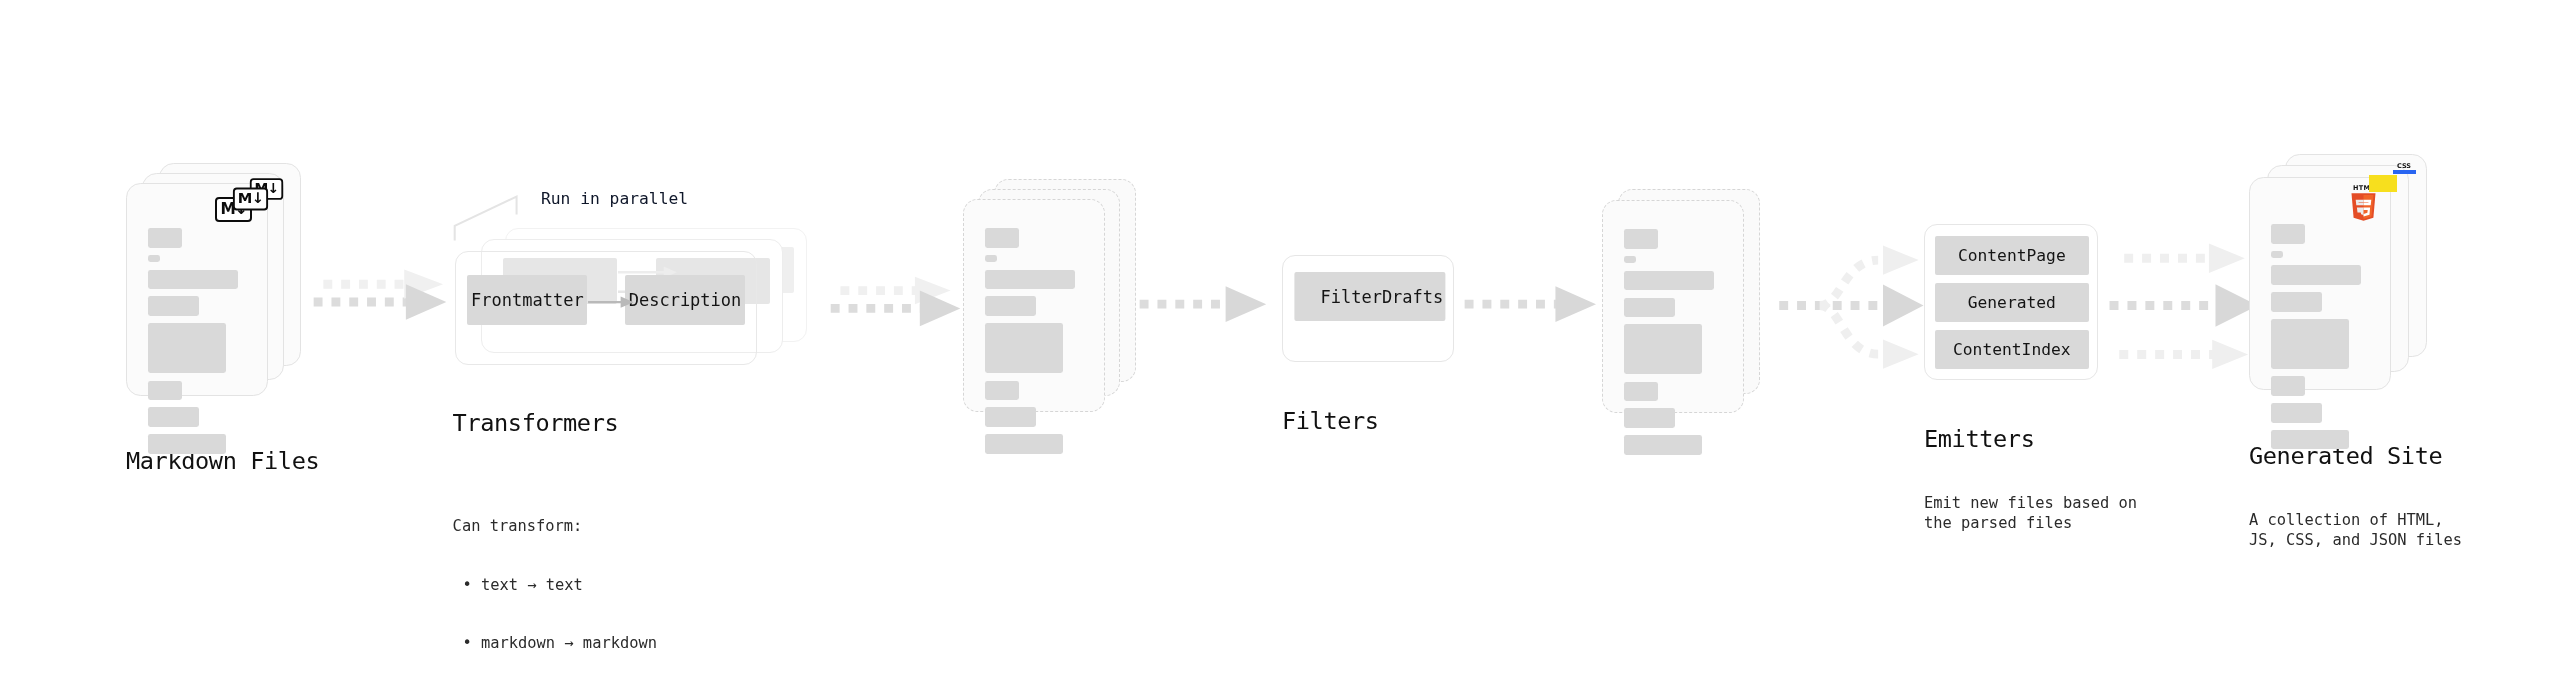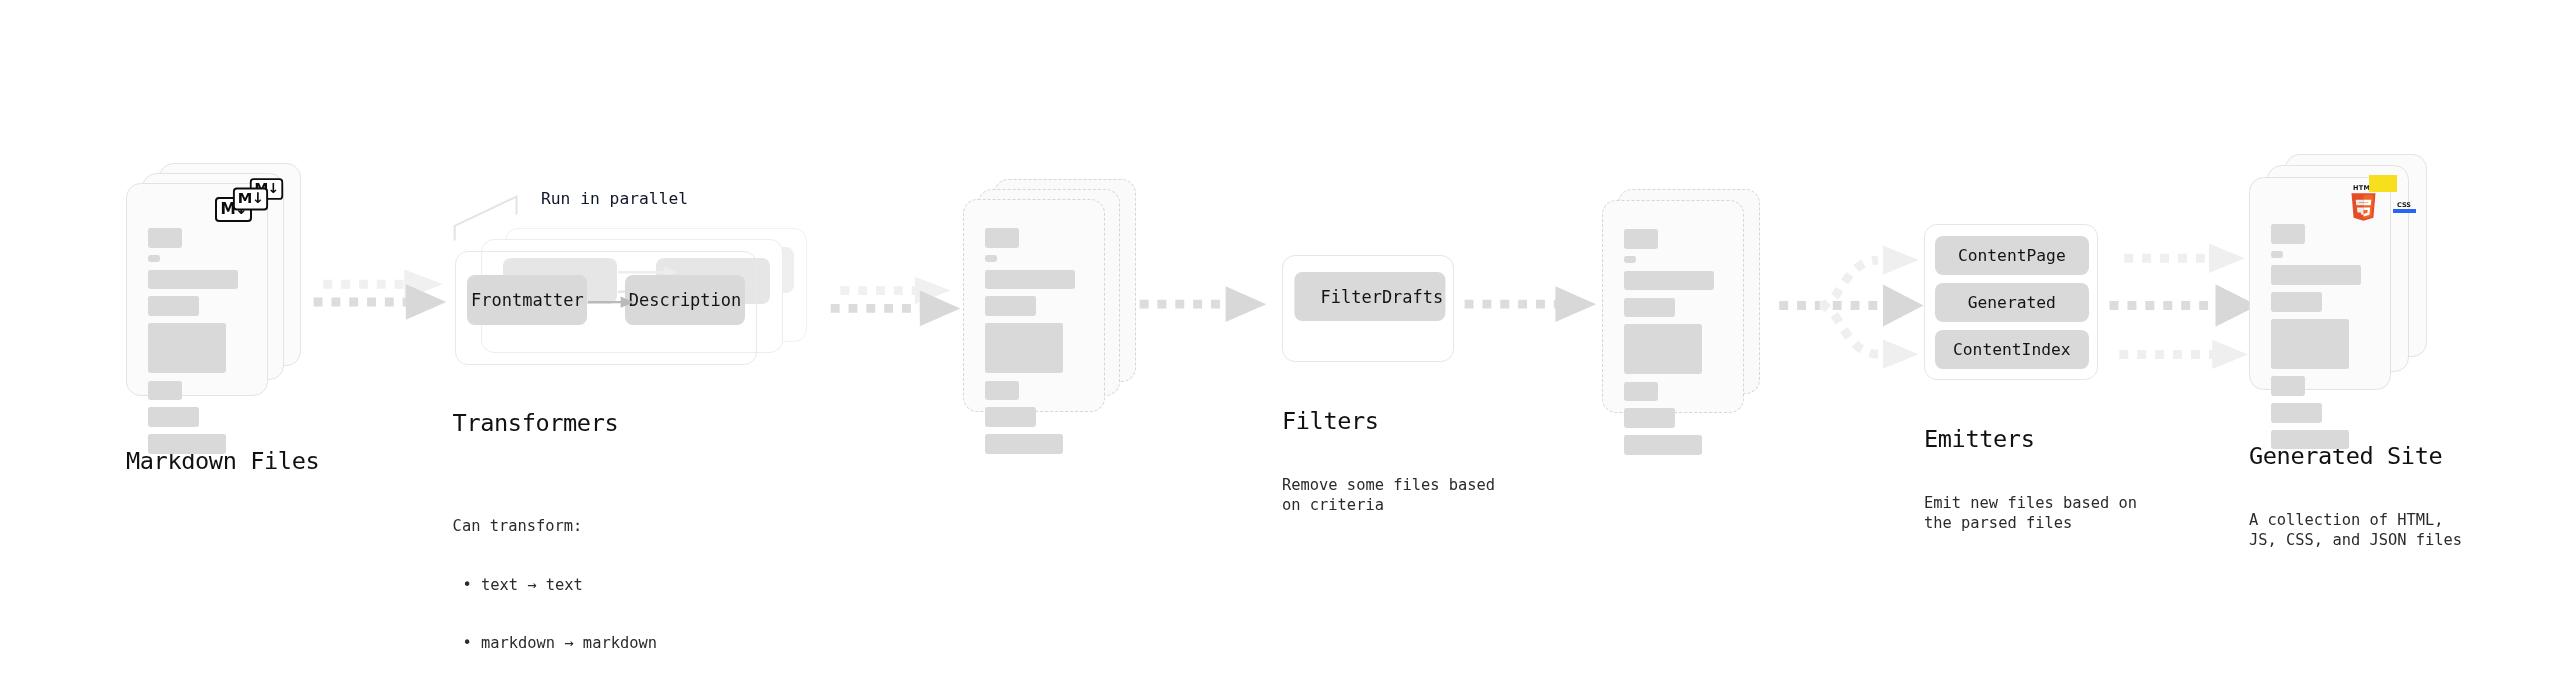--- a/index.html
+++ b/index.html
@@ -40,21 +40,21 @@
   .md-badge{
     width:37px;height:24.4px;box-sizing:border-box;
     border:2.4px solid #0c0c0c;border-radius:4.1px;background:#ffffff;
     display:flex;align-items:center;justify-content:center;
     font-family:"DejaVu Sans","Liberation Sans",sans-serif;
     font-weight:bold;font-size:15.4px;line-height:1;color:#0c0c0c;
     letter-spacing:-0.8px;
   }
   .css-badge{
     width:24.4px;height:16.3px;display:flex;flex-direction:column;
-    align-items:center;justify-content:flex-start;margin-top:39px;
+    align-items:center;justify-content:flex-start;
   }
   .css-badge .t{font-size:6.5px;font-weight:bold;color:#111;line-height:6.5px;
     font-family:"DejaVu Sans","Liberation Sans",sans-serif;}
   .css-badge .u{width:23px;height:3.3px;background:#2965f1;margin-top:0.8px;}
   .js-badge{
     width:28px;height:16.3px;background:#f7df1e;
     display:flex;align-items:flex-end;justify-content:flex-end;
   }
   .html5{
     width:32.5px;height:37px;position:relative;
@@ -76,21 +76,21 @@
 
   
   .groupbox{
     position:absolute;box-sizing:border-box;
     border:1.6px solid #e6e6e6;border-radius:13px;background:#ffffff;
   }
   .groupbox.g1{border-color:#f2f2f2;}
   .groupbox.g2{border-color:#ededed;}
   .pill{
     position:absolute;box-sizing:border-box;
-    background:#d9d9d9;border-radius:8px;
+    background:#d9d9d9;border-radius:2px;
     display:flex;align-items:center;justify-content:center;
     font-size:17px;color:#141414;letter-spacing:0px;white-space:nowrap;
   }
   .pill.f1{background:#efefef;color:transparent;}
   .pill.f2{background:#e6e6e6;color:transparent;}
 
   .parallel-label{
     position:absolute;font-size:16.3px;color:#0f172a;white-space:nowrap;
   }
 
@@ -240,22 +240,20 @@
   </div>
 
   <div class="stage" style="left:1282px;top:255px;">
     <div class="groupbox" style="left:0px;top:0px;width:172px;height:107px;">
       <div class="pill" style="left:13px;top:16.3px;width:151px;height:49px;transform:translateX(-1.6px);padding-left:24px;">
         <span>FilterDrafts</span>
       </div>
     </div>
     <div class="caption" style="left:0px;top:122px;">
       <div class="cap-title">Filters</div>
-      <div class="cap-sub">Remove some files based
-on criteria</div>
     </div>
   </div>
 
   <div class="stage" style="left:1463px;top:283px;">
     <svg width="146" height="65" viewBox="0 0 180 80">
       <g stroke-dasharray="11 11" stroke-width="11" fill="none">
         <line x1="2" y1="26" x2="118" y2="26" stroke="#dcdcdc"></line>
       </g>
       <polygon points="114,4 164,26 114,48" fill="#d8d8d8"></polygon>
     </svg>

